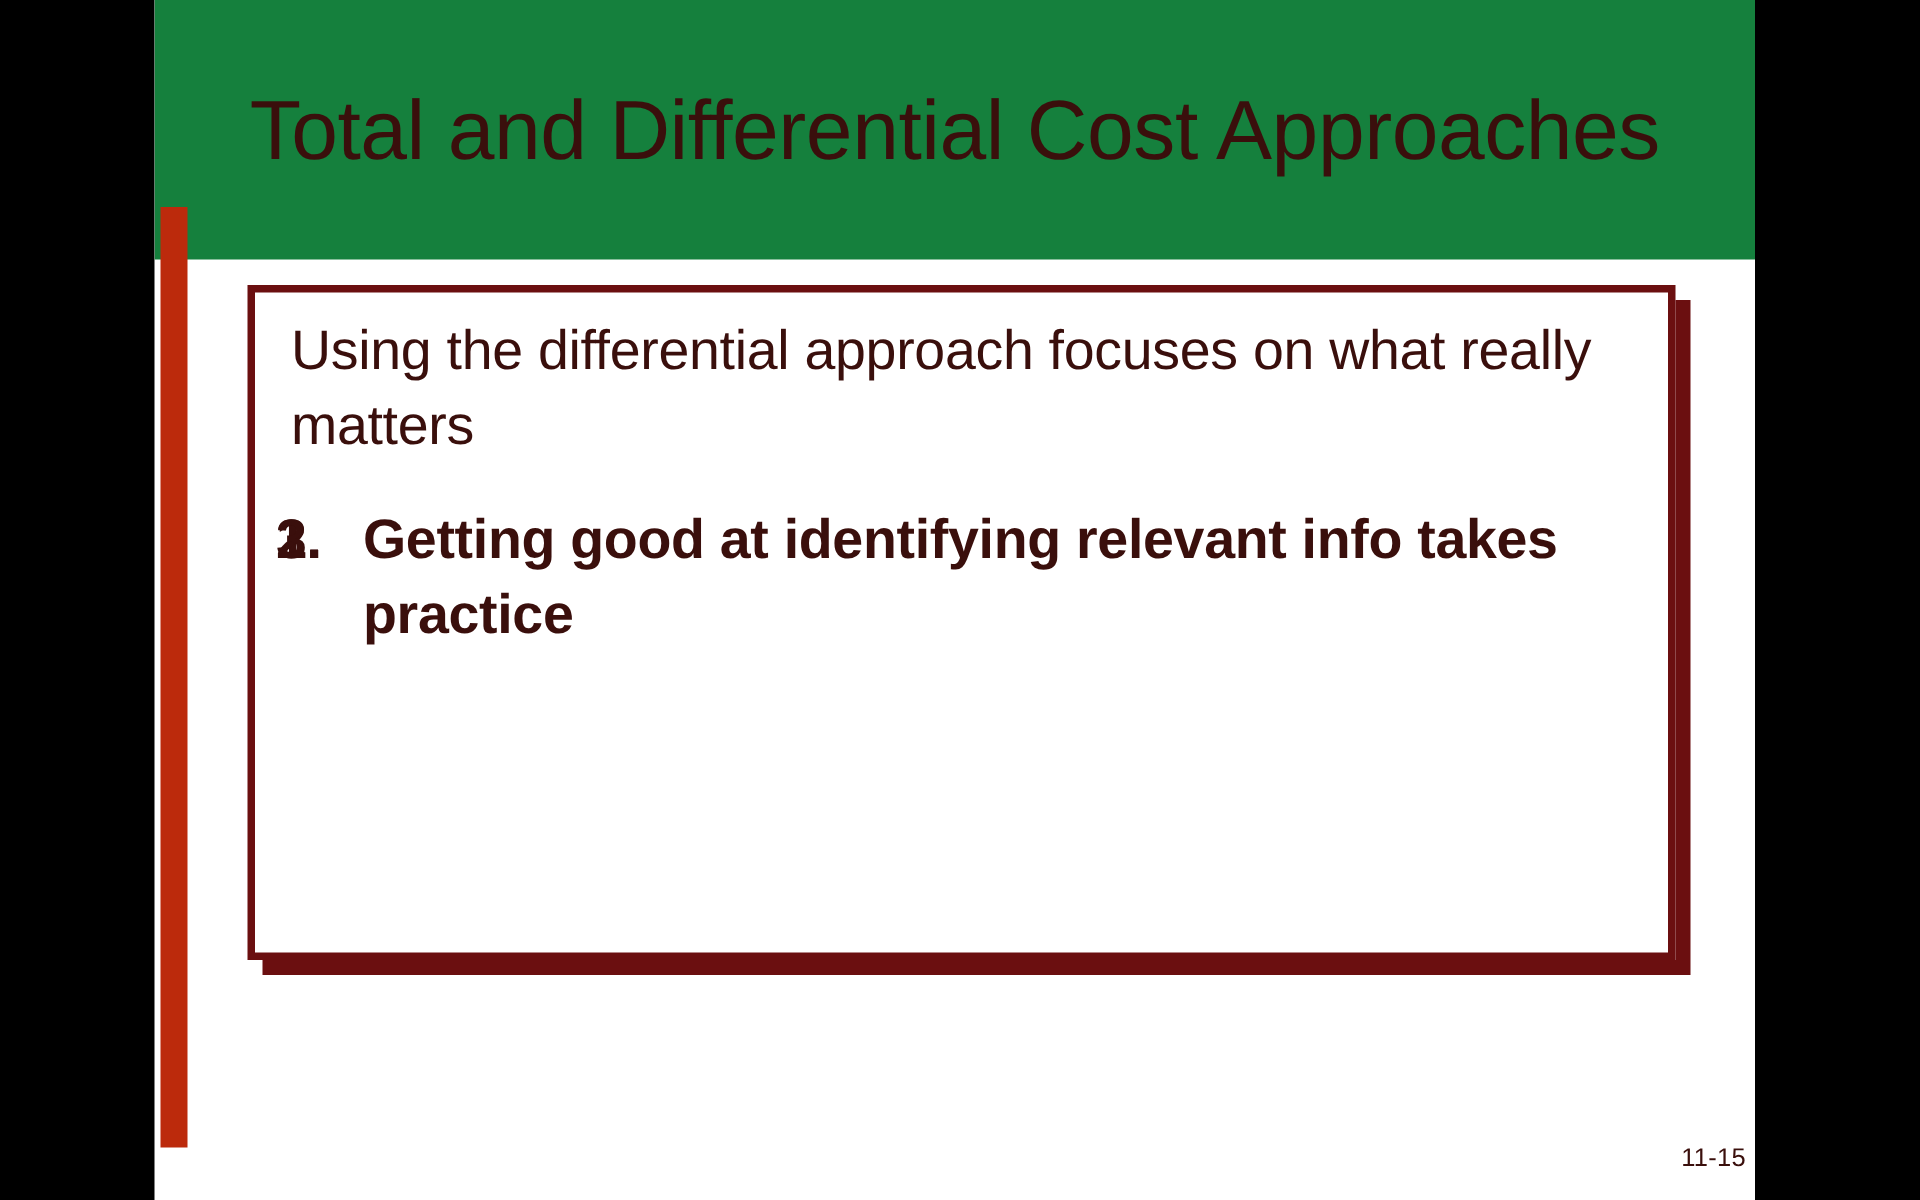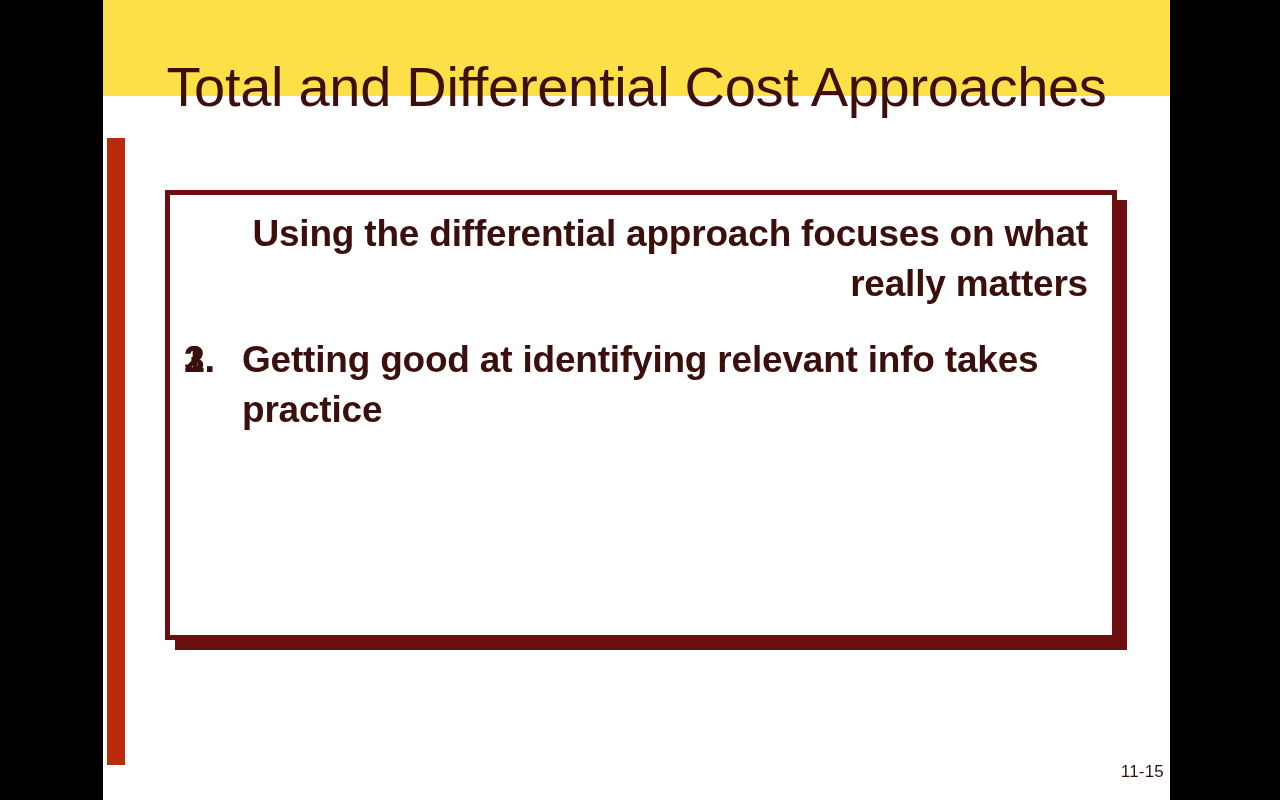--- a/index.html
+++ b/index.html
@@ -32,22 +32,22 @@
     background: #ffffff;
     overflow: hidden;
   }
 
   
   #title-banner {
     position: absolute;
     left: 0;
     top: 0;
     width: 1067px;
-    height: 96px;
-    background: #fde047;
+    height: 173px;
+    background: #15803d;
     box-sizing: border-box;
   }
   #title-text {
     position: absolute;
     left: 0;
     right: 0;
     top: 57px;
     text-align: center;
     font-size: 56px;
     font-weight: 400;
@@ -75,23 +75,23 @@
     width: 952px;
     height: 450px;
     background: #ffffff;
     border: 5px solid #6b0f10;
     box-sizing: border-box;
     box-shadow: 10px 10px 0 0 #6b0f10;
   }
 
   #box-heading {
     margin: 14px 24px 18px 24px;
-    text-align: right;
+    text-align: left;
     font-size: 37px;
-    font-weight: bold;
+    font-weight: normal;
     color: #3a0f0c;
     line-height: 50px;
     letter-spacing: -0.2px;
   }
 
   #numbered-list {
     list-style: none;
     margin: 26px 0 0 0;
     padding: 0;
   }

